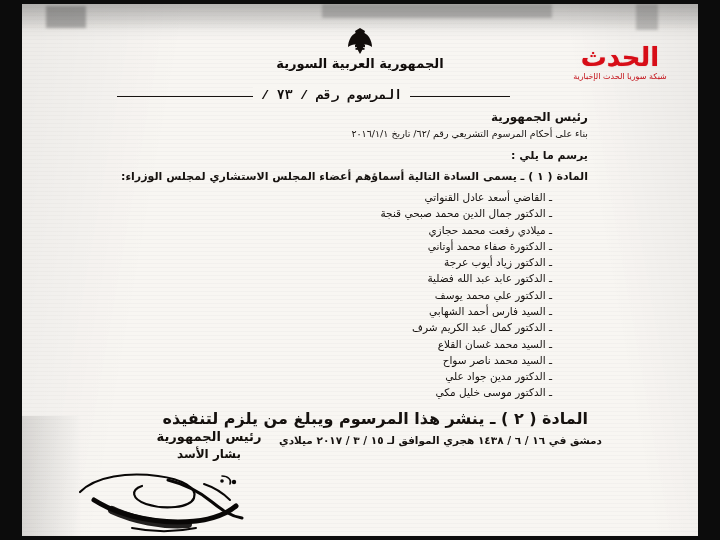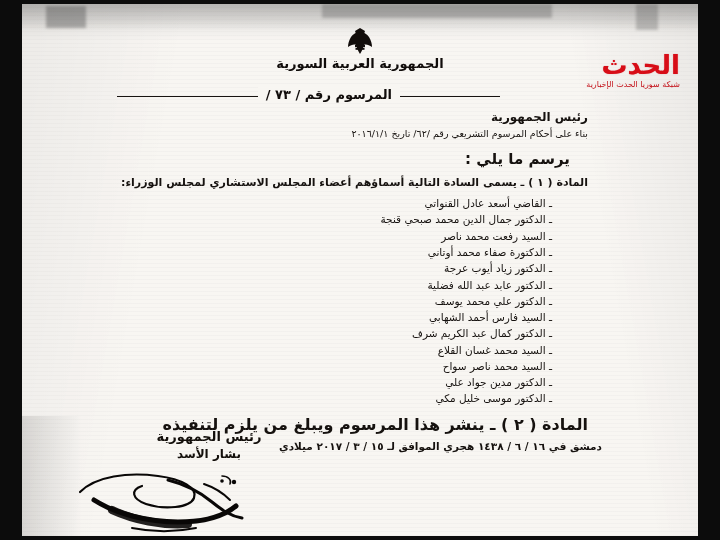--- a/index.html
+++ b/index.html
@@ -107,46 +107,47 @@
     font-size: 13px;
     font-weight: bold;
     color: #15110f;
     letter-spacing: 0.4px;
   }
 
   
   .logo-wrap {
     position: absolute;
     right: 18px;
-    top: 48px;
+    top: 40px;
     width: 120px;
-    text-align: right;
+    text-align: center;
   }
   .logo-mark {
     font-size: 26px;
     font-weight: bold;
     color: #d4111b;
     line-height: 1.05;
     letter-spacing: -1px;
     text-shadow: 0 0 1px rgba(212,17,27,0.5);
   }
   .logo-sub {
     margin-top: 1px;
     font-size: 8px;
     color: #c0121a;
     letter-spacing: 0.2px;
   }
 
   
   .decree-line {
     position: absolute;
     left: 95px;
-    right: 198px;
+    right: 188px;
     top: 84px;
     height: 17px;
+    font-family: Liberation Mono, monospace;
   }
   .decree-rule {
     position: absolute;
     left: 0;
     right: 0;
     top: 8px;
     border-top: 1.4px solid #1b1714;
   }
   .decree-text {
     position: absolute;
@@ -178,23 +179,22 @@
     font-size: 12px;
     font-weight: bold;
     margin-bottom: 1px;
   }
   .l-basis {
     font-size: 9.5px;
     margin-bottom: 6px;
     letter-spacing: 0.1px;
   }
   .l-yarsum {
-    font-size: 15px;
-    font-weight: bold;
-    margin-right: 18px;
+    font-size: 11px;
+    font-weight: bold;
     margin-bottom: 5px;
   }
   .l-art {
     font-size: 11px;
     font-weight: bold;
     margin-bottom: 3px;
   }
   .name-list {
     margin: 0;
     padding: 0;
@@ -294,21 +294,21 @@
 
     <div class="body">
       <div class="line l-pres">رئيس الجمهورية</div>
       <div class="line l-basis">بناء على أحكام المرسوم التشريعي رقم /٦٢/ تاريخ ٢٠١٦/١/١</div>
       <div class="line l-yarsum">يرسم ما يلي :</div>
       <div class="line l-art">المادة ( ١ ) ـ يسمى السادة التالية أسماؤهم أعضاء المجلس الاستشاري لمجلس الوزراء:</div>
 
       <ul class="name-list">
         <li>ـ القاضي أسعد عادل القنواتي</li>
         <li>ـ الدكتور جمال الدين محمد صبحي قنجة</li>
-        <li>ـ السيد رفعت محمد ناصر</li>
+        <li>ـ ميلادي رفعت محمد حجازي</li>
         <li>ـ الدكتورة صفاء محمد أوتاني</li>
         <li>ـ الدكتور زياد أيوب عرجة</li>
         <li>ـ الدكتور عابد عبد الله فضلية</li>
         <li>ـ الدكتور علي محمد يوسف</li>
         <li>ـ السيد فارس أحمد الشهابي</li>
         <li>ـ الدكتور كمال عبد الكريم شرف</li>
         <li>ـ السيد محمد غسان القلاع</li>
         <li>ـ السيد محمد ناصر سواح</li>
         <li>ـ الدكتور مدين جواد علي</li>
         <li>ـ الدكتور موسى خليل مكي</li>

